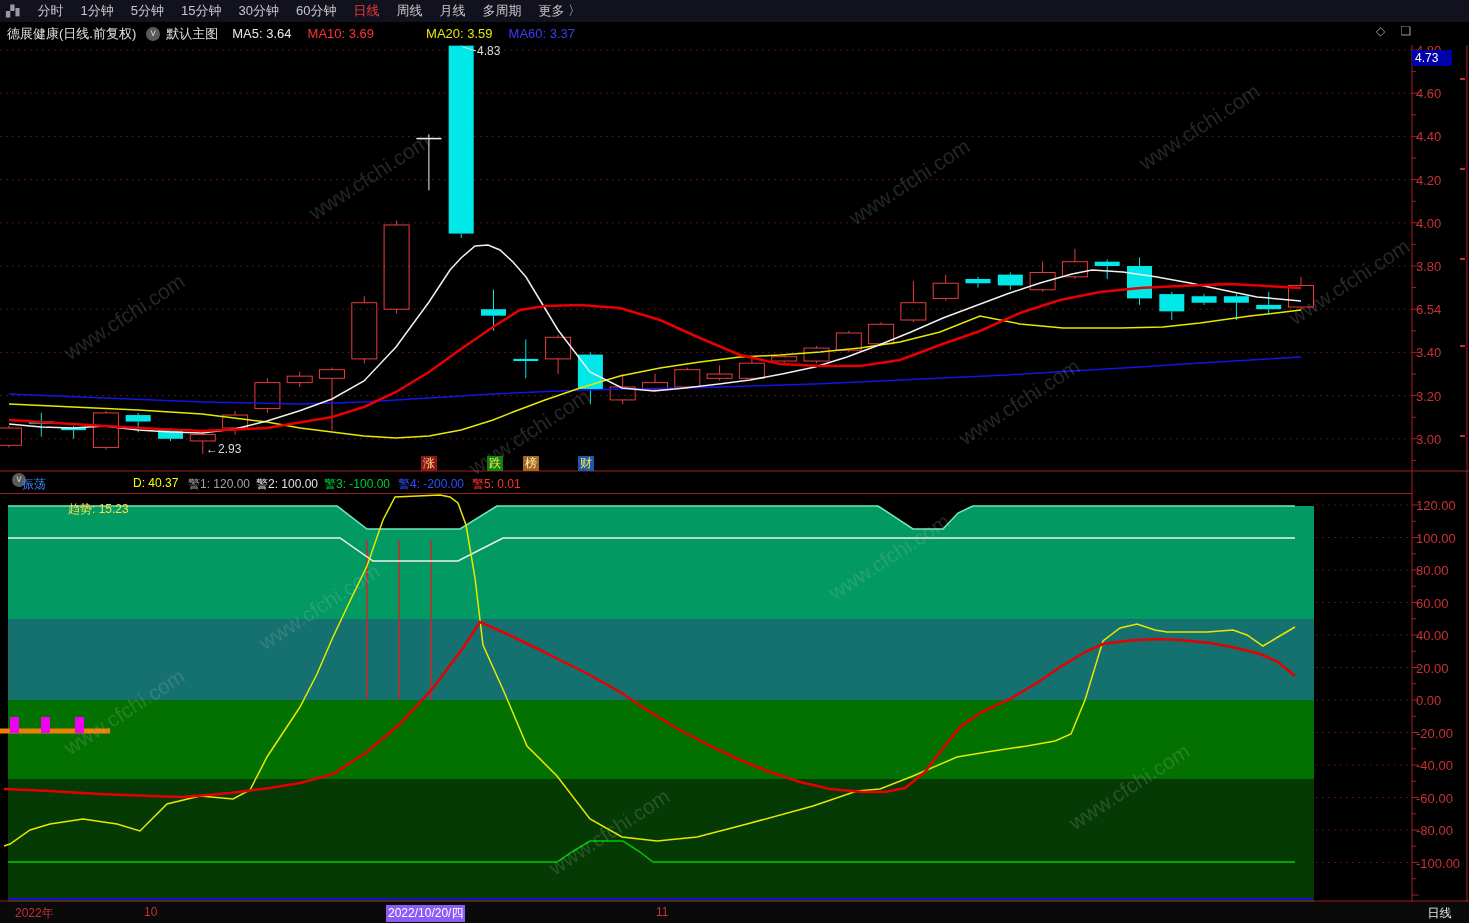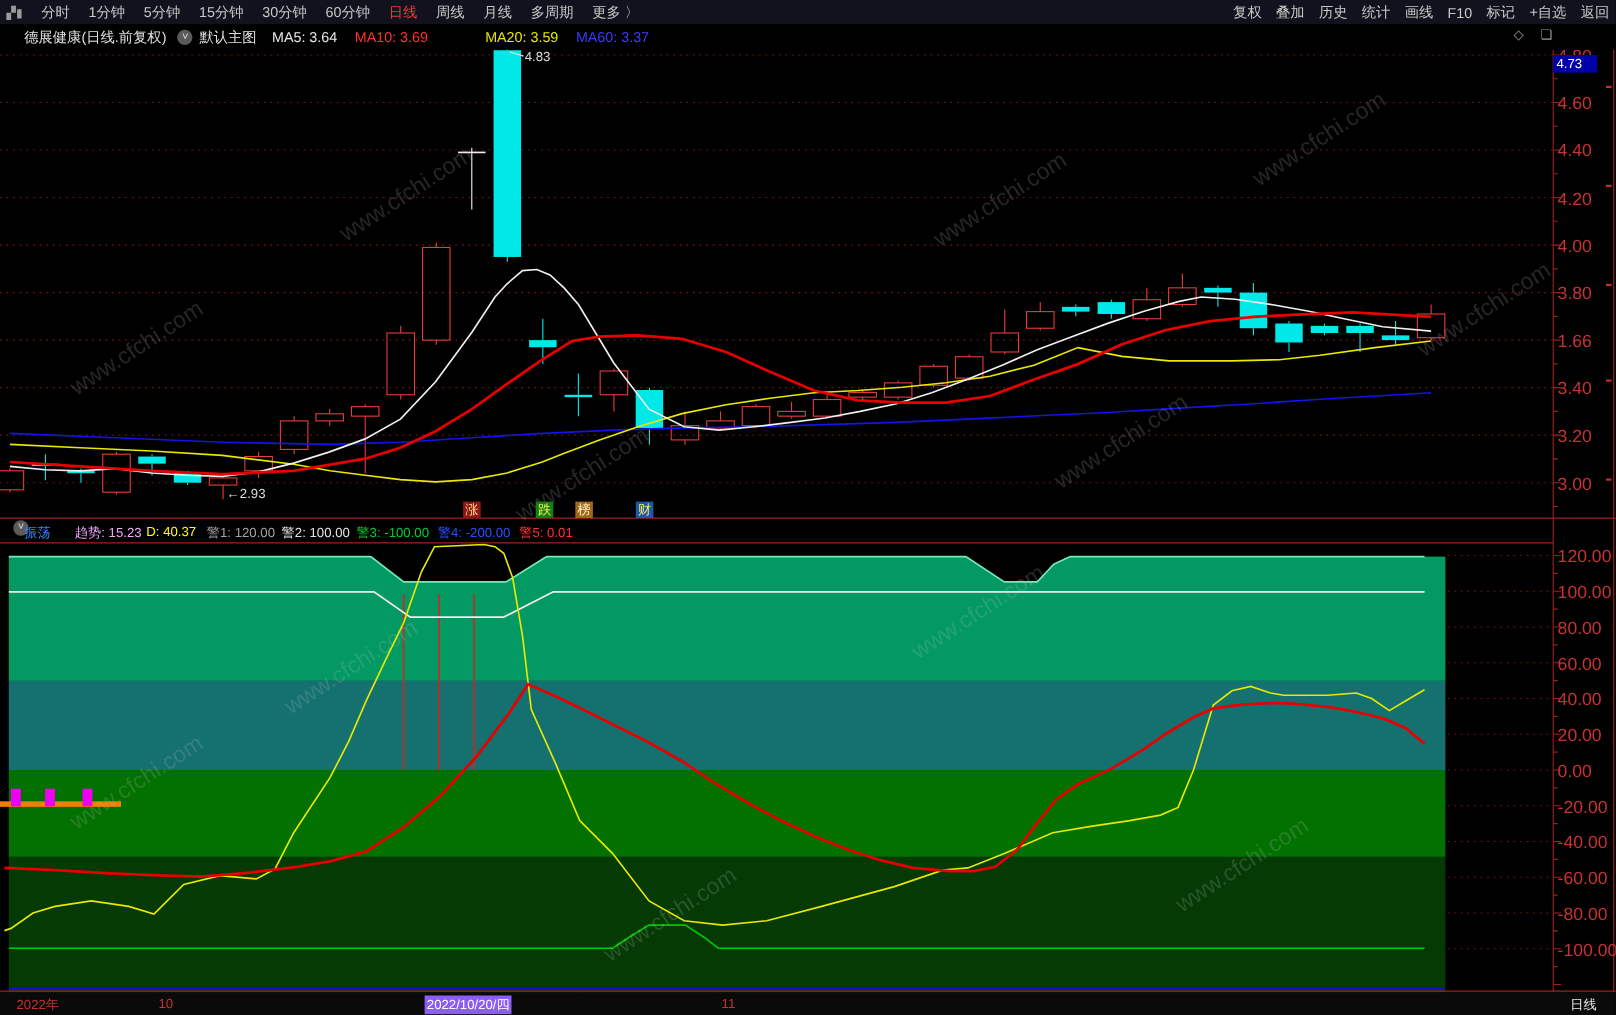--- a/index.html
+++ b/index.html
@@ -8,27 +8,27 @@
   #chart-svg{position:absolute;left:0;top:0;z-index:1;}
   .topbar{position:absolute;left:0;top:0;width:1469px;height:22px;background:#12121e;z-index:6;
           display:flex;align-items:center;font-size:13px;color:#c8c8c8;}
   .topbar .left{display:flex;align-items:center;gap:17px;margin-left:6px;}
   .topbar .right{display:flex;align-items:center;gap:13px;margin-left:auto;margin-right:6px;}
   .menu-item{cursor:default;white-space:nowrap;}
   .menu-item.active{color:#f03838;}
   .app-icon{color:#9a9a9a;font-size:11px;}
   .titlebar{position:absolute;left:0;top:22px;width:1469px;height:23px;background:#000;z-index:6;
             display:flex;align-items:center;font-size:13px;color:#e0e0e0;}
-  .titlebar .stock{margin-left:22px;}
+  .titlebar .stock{margin-left:7px;}
   .circ-icon{display:inline-block;width:14px;height:14px;border-radius:50%;background:#5a5a5a;color:#ddd;
              font-size:10px;line-height:13px;text-align:center;margin:0 6px 0 10px;}
   .layout-label{margin-right:14px;}
   .ma{margin-right:16px;}
   .pane-icons{position:absolute;left:1376px;top:24px;z-index:7;color:#9a9a9a;font-size:12px;letter-spacing:6px;}
-  .px-label{position:absolute;z-index:5;font-size:16px;color:#c83232;left:1416px;}
+  .px-label{position:absolute;z-index:5;font-size:13px;color:#c83232;left:1416px;}
   .last-price-box{position:absolute;left:1412px;top:50px;width:40px;height:16px;background:#0000a8;
                   color:#fff;font-size:12px;line-height:16px;padding-left:3px;z-index:6;box-sizing:border-box;}
   .chart-label{position:absolute;z-index:5;color:#dcdcdc;font-size:12px;white-space:nowrap;}
   .btn-row span{position:absolute;top:456px;width:16px;height:15px;font-size:12px;line-height:15px;
                 text-align:center;z-index:6;}
   .ind-header{position:absolute;left:0;top:472px;width:1412px;height:20px;z-index:6;font-size:12px;}
   .ind-header span{position:absolute;top:2px;white-space:nowrap;}
   .bottombar{position:absolute;left:0;top:902px;width:1469px;height:21px;background:#0a0a0a;z-index:6;
              font-size:12px;}
   .bottombar .bitem{position:absolute;top:3px;color:#c83232;white-space:nowrap;text-align:center;}
@@ -281,31 +281,20 @@
         <span class="menu-item">5分钟</span>
         <span class="menu-item">15分钟</span>
         <span class="menu-item">30分钟</span>
         <span class="menu-item">60分钟</span>
         <span class="menu-item active">日线</span>
         <span class="menu-item">周线</span>
         <span class="menu-item">月线</span>
         <span class="menu-item">多周期</span>
         <span class="menu-item">更多 〉</span>
       </div>
-    <div class="right" id="right-menu">
-        <span class="menu-item">复权</span>
-        <span class="menu-item">叠加</span>
-        <span class="menu-item">历史</span>
-        <span class="menu-item">统计</span>
-        <span class="menu-item">画线</span>
-        <span class="menu-item">F10</span>
-        <span class="menu-item">标记</span>
-        <span class="menu-item">+自选</span>
-        <span class="menu-item">返回</span>
-      </div>
   </div>
 
   <div class="titlebar">
     <span class="stock">德展健康(日线.前复权)</span>
     <span class="circ-icon">˅</span>
     <span class="layout-label">默认主图</span>
     <span id="ma-values"><span class="ma" style="color: rgb(232, 232, 232);">MA5: 3.64</span><span class="ma" style="color: rgb(255, 50, 50);">MA10: 3.69</span><span class="ma" style="color: rgb(232, 232, 0); margin-left: 36px;">MA20: 3.59</span><span class="ma" style="color: rgb(60, 60, 255);">MA60: 3.37</span></span>
   </div>
   <div class="pane-icons">◇ ❏</div>
 
@@ -317,21 +306,21 @@
       <span style="left: 421px; background: rgb(140, 24, 24); color: rgb(255, 208, 128);">涨</span>
       <span style="left: 487px; background: rgb(17, 130, 17); color: rgb(255, 230, 92);">跌</span>
       <span style="left: 523px; background: rgb(160, 102, 28); color: rgb(255, 237, 194);">榜</span>
       <span style="left: 578px; background: rgb(28, 90, 168); color: rgb(255, 230, 92);">财</span>
     </div>
 
   <div class="ind-header">
     <span class="circ-icon" style="left:2px;top:1px;">˅</span>
     <span id="ind-items">
         <span style="left: 22px; color: #3b82f6;">振荡</span>
-        <span style="left: 68px; color: #f0abfc;">趋势: 15.23</span>
+        <span style="left: 68px; color: #fde047; margin-top: 25px;">趋势: 15.23</span>
         <span style="left: 133px; color: rgb(255, 255, 0);">D: 40.37</span>
         <span style="left: 188px; color: #a3a3a3;">警1: 120.00</span>
         <span style="left: 256px; color: rgb(226, 226, 226);">警2: 100.00</span>
         <span style="left: 324px; color: rgb(0, 204, 51);">警3: -100.00</span>
         <span style="left: 398px; color: rgb(43, 79, 255);">警4: -200.00</span>
         <span style="left: 472px; color: rgb(255, 50, 50);">警5: 0.01</span>
       </span>
   </div>
 
   <div class="bottombar">
@@ -340,21 +329,21 @@
       <span class="bitem" style="left: 144px;">10</span>
       <span class="bitem datebox" style="left: 386px;">2022/10/20/四</span>
       <span class="bitem" style="left: 656px;">11</span>
     </div>
 <div class="px-label" style="top: 43px;">4.80</div>
     <div class="px-label" style="top: 86.2px;">4.60</div>
     <div class="px-label" style="top: 129.4px;">4.40</div>
     <div class="px-label" style="top: 172.6px;">4.20</div>
     <div class="px-label" style="top: 215.8px;">4.00</div>
     <div class="px-label" style="top: 259px;">3.80</div>
-    <div class="px-label" style="top: 302.2px;">1.66</div>
+    <div class="px-label" style="top: 302.2px;">6.54</div>
     <div class="px-label" style="top: 345.4px;">3.40</div>
     <div class="px-label" style="top: 388.6px;">3.20</div>
     <div class="px-label" style="top: 431.8px;">3.00</div>
     <div class="px-label" style="top: 498px;">120.00</div>
     <div class="px-label" style="top: 530.5px;">100.00</div>
     <div class="px-label" style="top: 563px;">80.00</div>
     <div class="px-label" style="top: 595.5px;">60.00</div>
     <div class="px-label" style="top: 628px;">40.00</div>
     <div class="px-label" style="top: 660.5px;">20.00</div>
     <div class="px-label" style="top: 693px;">0.00</div>

